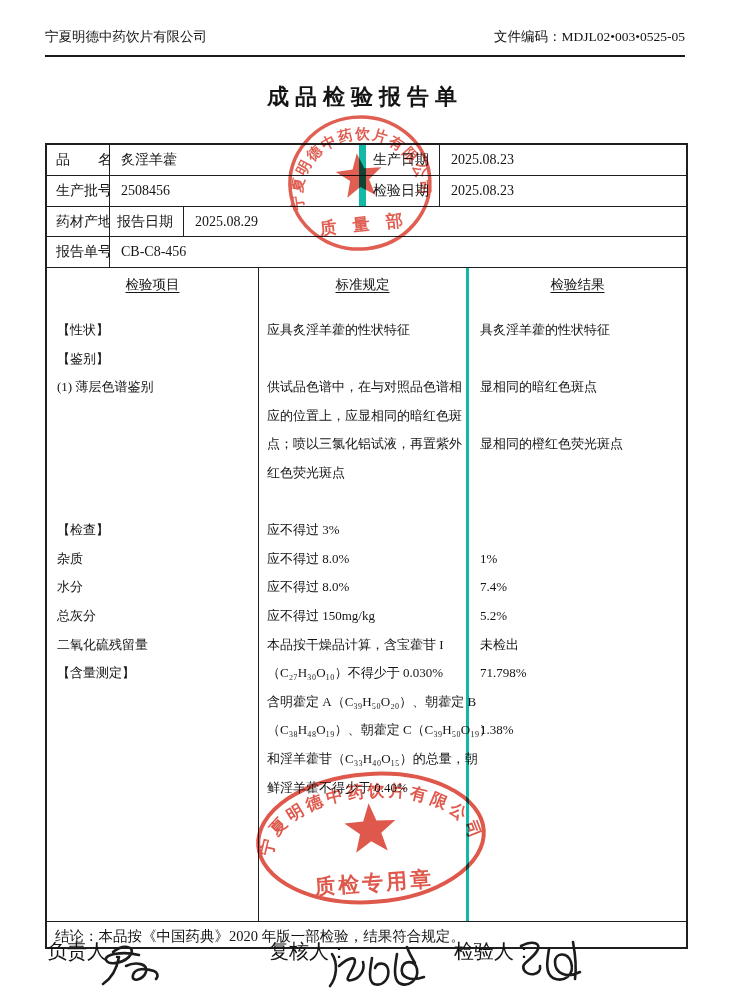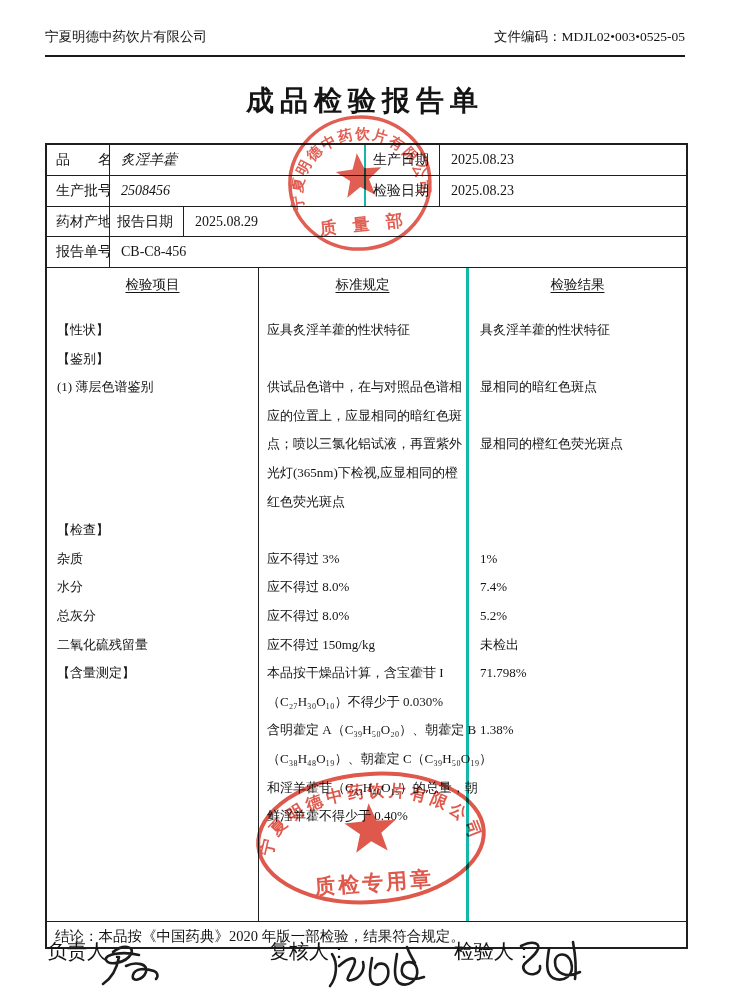--- a/index.html
+++ b/index.html
@@ -8,30 +8,30 @@
     font-family:"Liberation Serif","DejaVu Serif",serif;color:#141414;
     overflow:hidden;
   }
   .doc-header{
     position:absolute;left:45px;top:28px;width:640px;
     display:flex;justify-content:space-between;align-items:flex-end;
     font-size:13.5px;padding-bottom:9px;border-bottom:2.5px solid #1a1a1a;
   }
   .page-title{
     position:absolute;left:0;top:82px;width:730px;text-align:center;
-    font-size:28px;font-weight:bold;letter-spacing:6px;
+    font-size:22px;font-weight:bold;letter-spacing:6px;
   }
   .report-table{
     position:absolute;left:45px;top:133px;width:639px;height:802px;
     border:2px solid #1f1f1f;box-sizing:content-box;font-size:14px;margin-top:10px;
   }
   .info-row{display:flex;height:29.75px;line-height:29.75px;border-bottom:1px solid #1f1f1f;white-space:pre;}
   .c{box-sizing:border-box;overflow:hidden;}
   .c-label {width:63px;border-right:1px solid #1f1f1f;padding-left:9px;}
-  .c-value {width:256px;border-right:2px solid #14b8a6;padding-left:11px;font-style:italic;}
+  .c-value {width:256px;border-right:7px solid #14b8a6;padding-left:11px;}
   .c-label2{width:74px;border-right:1px solid #1f1f1f;padding-left:7px;}
   .c-value2{flex:1;padding-left:11px;}
   .c-value-full{flex:1;padding-left:11px;}
   .main-section{display:flex;height:653px;border-bottom:1px solid #1f1f1f;}
   .mt-col{box-sizing:border-box;}
   .mt-col1{width:211px;}
   .mt-col2{width:211px;border-left:1px solid #1f1f1f;border-right:3px solid #14b8a6;}
   .mt-col3{flex:1;}
   .mt-head{height:26px;padding-top:8px;text-align:center;font-size:13.5px;}
   .mt-head span{text-decoration:underline;text-underline-offset:3px;}
@@ -116,21 +116,20 @@
       <div class="mt-col mt-col2">
         <div class="mt-head"><span>标准规定</span></div>
         <div class="mt-spacer"></div>
         <div>
 
         <div class="mt-line">应具炙淫羊藿的性状特征</div>
             <div class="mt-line"></div>
             <div class="mt-line">供试品色谱中，在与对照品色谱相</div>
             <div class="mt-line">应的位置上，应显相同的暗红色斑</div>
             <div class="mt-line">点；喷以三氯化铝试液，再置紫外</div>
-            <div class="mt-line">光灯(365nm)下检视,应显相同的橙</div>
             <div class="mt-line">红色荧光斑点</div>
             <div class="mt-line"></div>
             <div class="mt-line">应不得过 3%</div>
             <div class="mt-line">应不得过 8.0%</div>
             <div class="mt-line">应不得过 8.0%</div>
             <div class="mt-line">应不得过 150mg/kg</div>
             <div class="mt-line">本品按干燥品计算，含宝藿苷 I</div>
             <div class="mt-line">（C₂₇H₃₀O₁₀）不得少于 0.030%</div>
             <div class="mt-line">含明藿定 A（C₃₉H₅₀O₂₀）、朝藿定 B</div>
             <div class="mt-line">（C₃₈H₄₈O₁₉）、朝藿定 C（C₃₉H₅₀O₁₉）</div>

